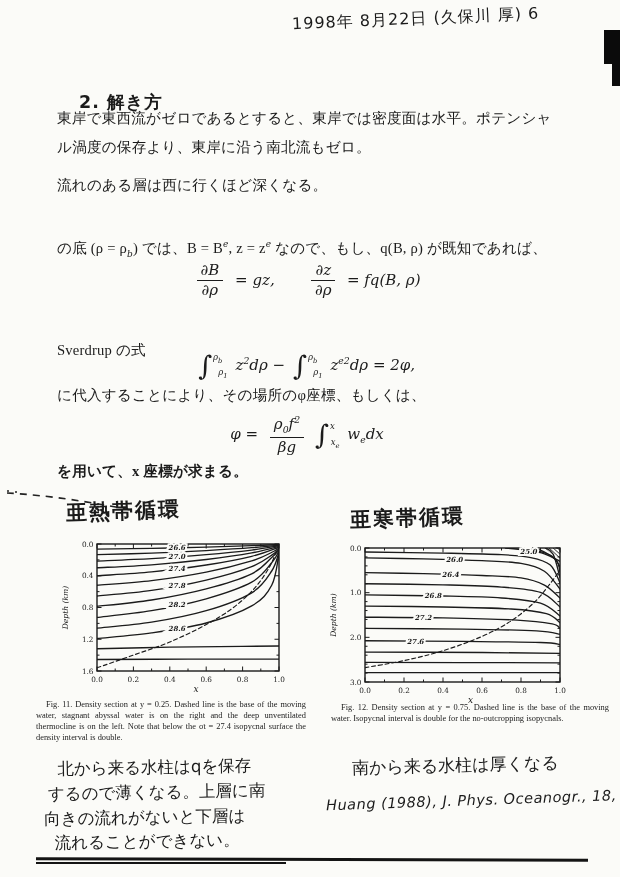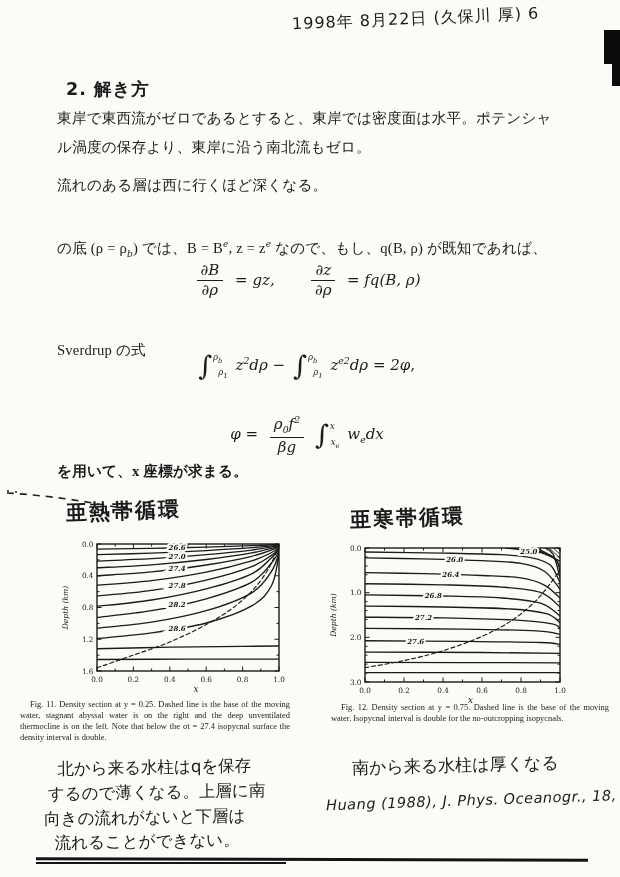--- a/index.html
+++ b/index.html
@@ -1,21 +1,21 @@
 <!DOCTYPE html>
 <html><head>
 <meta charset="utf-8">
 <style>
   html,body{margin:0;padding:0;background:#e9e9e6;}
   .page{position:relative;width:620px;height:877px;background:#fbfbf8;color:#1b1b1b;
         font-family:"Liberation Serif",serif;overflow:hidden;}
   .hand{font-family:"DejaVu Sans",sans-serif;}
   .date{position:absolute;top:7px;left:292px;width:330px;font-size:16px;letter-spacing:1px;
         transform:rotate(-2.5deg);white-space:nowrap;}
-  .heading{position:absolute;top:74px;left:63px;margin:3px;font-size:17.5px;font-weight:bold;
+  .heading{position:absolute;top:74px;left:63px;margin:16px;font-size:17.5px;font-weight:bold;
         font-family:"DejaVu Sans",sans-serif;letter-spacing:1px;}
   .bline{position:absolute;left:57px;font-size:14.6px;white-space:nowrap;letter-spacing:0.2px;}
   .bline sup,.bline sub{font-size:0.62em;font-family:"DejaVu Serif",serif;font-style:italic;}
   .mvar{font-style:italic;font-family:"DejaVu Serif",serif;}
   .eq{position:absolute;left:57px;width:500px;text-align:center;
       font-family:"DejaVu Serif",serif;font-style:italic;font-size:15px;}
   .frac{display:inline-flex;flex-direction:column;align-items:center;vertical-align:middle;margin:0 5px;}
   .fnum{padding:0 4px 1px;border-bottom:1.3px solid #1b1b1b;line-height:1.15;}
   .fden{padding-top:1px;line-height:1.15;}
   .frac sub,.frac sup,.mi sub,.mi sup{font-size:0.62em;}
@@ -28,21 +28,21 @@
   .lims sub{font-size:0.8em;}
   .mi{margin:0 2px;}
   .fig-title{position:absolute;font-size:21px;font-weight:bold;letter-spacing:2px;transform:rotate(-2deg);}
   .ft-left{top:497px;left:66px;}
   .ft-right{top:504px;left:350px;}
   .plot{position:absolute;}
   .plot-left{top:536px;left:59px;width:230px;height:163px;}
   .plot-right{top:540px;left:327px;width:243px;height:170px;}
   .caption{position:absolute;margin:0;font-size:8.4px;line-height:1.32;text-align:justify;text-indent:10px;
         font-family:"Liberation Serif",serif;}
-  .cap-left{top:699px;left:20px;width:270px;}
+  .cap-left{top:699px;left:36px;width:270px;}
   .cap-right{top:702px;left:331px;width:278px;}
   .note-left{position:absolute;top:755px;left:44px;width:300px;font-size:16.5px;line-height:1.5;transform:rotate(-1deg);}
   .note-left .nl1{margin-left:14px;}
   .note-left .nl2{margin-left:4px;}
   .note-left .nl3{margin-left:0px;}
   .note-left .nl4{margin-left:10px;}
   .note-right{position:absolute;top:754px;left:352px;font-size:17px;transform:rotate(-1.5deg);white-space:nowrap;}
   .reference{position:absolute;top:791px;left:326px;font-size:14.5px;font-style:italic;letter-spacing:0.5px;
         transform:rotate(-2deg);white-space:nowrap;}
   .artifact-tr{position:absolute;top:30px;left:604px;width:16px;height:34px;background:#0b0b0b;}
@@ -96,20 +96,21 @@
     <span class="intwrap">
         <span class="intsign">∫</span>
         <span class="lims">
           <span class="lt"><span>ρ</span><sub>b</sub></span>
           <span class="lb"><span>ρ</span><sub>1</sub></span>
         </span>
       </span>
     <span class="mi"><span>z</span><sup>e2</sup><span>dρ = 2φ,</span></span>
   </div>
 
+  <div class="bline" style="top:386px;">に代入することにより、その場所のφ座標、もしくは、</div>
 
   <div class="eq" style="top:415px;">
     <span class="mi">φ =</span>
     <span class="frac">
         <span class="fnum"><span>ρ</span><sub>0</sub><span>f</span><sup>2</sup></span>
         <span class="fden">βg</span>
       </span>
     <span class="intwrap">
         <span class="intsign">∫</span>
         <span class="lims">

